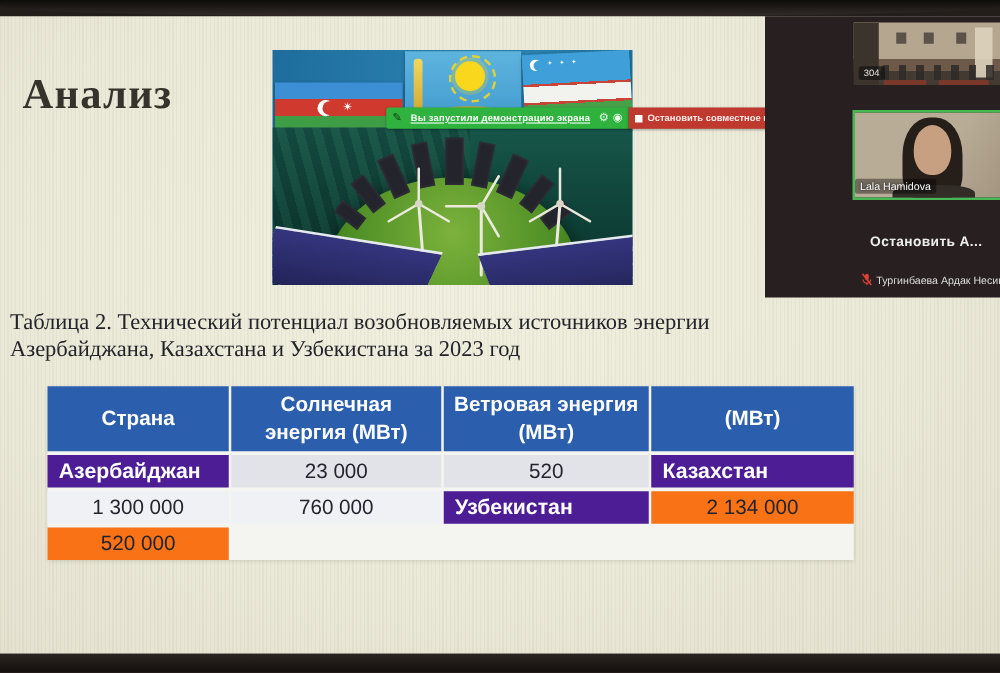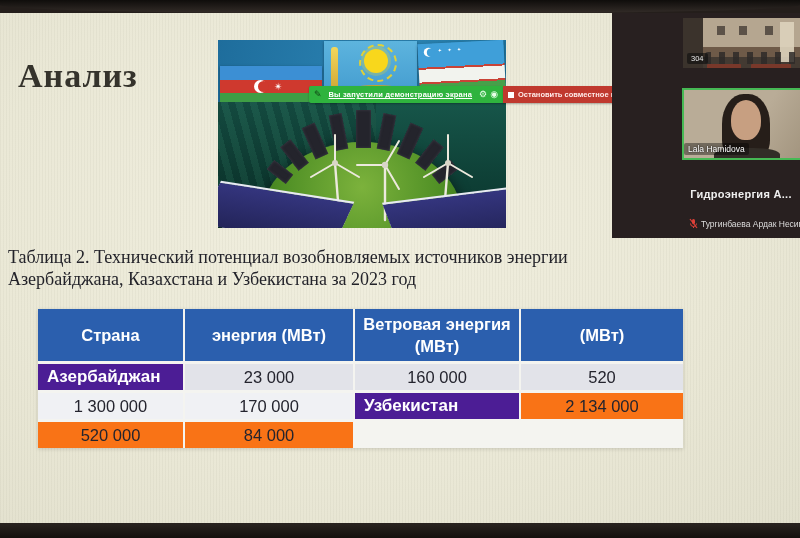--- a/index.html
+++ b/index.html
@@ -187,42 +187,42 @@
       <div>Таблица 2. Технический потенциал возобновляемых источников энергии</div>
       <div>Азербайджана, Казахстана и Узбекистана за 2023 год</div>
     </div>
 
     <div class="table">
       <div class="th">
         <span>Страна</span>
           <span></span>
       </div>
       <div class="th">
+        <span>Солнечная</span>
           <span>энергия (МВт)</span>
       </div>
       <div class="th">
         <span>Ветровая энергия</span>
           <span>(МВт)</span>
       </div>
       <div class="th">
           <span>(МВт)</span>
       </div>
 
       <div class="tl">Азербайджан</div>
       <div class="td r1">23 000</div>
-      <div class="td r1">160 000</div>
       <div class="td r1">520</div>
 
+      <div class="tl">Казахстан</div>
       <div class="td r2">1 300 000</div>
-      <div class="td r2">170 000</div>
+      <div class="td r2">760 000</div>
 
       <div class="tl">Узбекистан</div>
       <div class="td r3">2 134 000</div>
       <div class="td r3">520 000</div>
-      <div class="td r3">84 000</div>
     </div>
   </div>
 
   <div class="vpanel">
     <div class="tile-room">
       <div class="room-col"></div>
       <div class="room-frame" style="left:34px;"></div>
       <div class="room-frame" style="left:56px;"></div>
       <div class="room-frame" style="left:82px;"></div>
       <div class="room-win"></div>
@@ -233,21 +233,21 @@
     </div>
 
     <div class="tile-speaker">
       <div class="spk-hair"></div>
       <div class="spk-face"></div>
       <div class="spk-body"></div>
       <div class="tile-label">Lala Hamidova</div>
     </div>
 
     <div class="tile-novideo">
-      <div class="nv-name">Гидроэнергия  А...</div>
+      <div class="nv-name">Остановить  А...</div>
       <div class="nv-bottom">
         <svg class="mic-muted" width="9" height="11" viewBox="0 0 9 11">
           <rect x="3" y="1" width="3" height="5" rx="1.5" fill="#e04038"></rect>
           <path d="M1.5 5.5a3 3 0 0 0 6 0" stroke="#e04038" stroke-width="1" fill="none"></path>
           <line x1="4.5" y1="8.5" x2="4.5" y2="10" stroke="#e04038" stroke-width="1"></line>
           <line x1="1" y1="1" x2="8" y2="10" stroke="#e04038" stroke-width="1.2"></line>
         </svg>
         <span>Тургинбаева Ардак Несипбеко</span>
       </div>
     </div>

